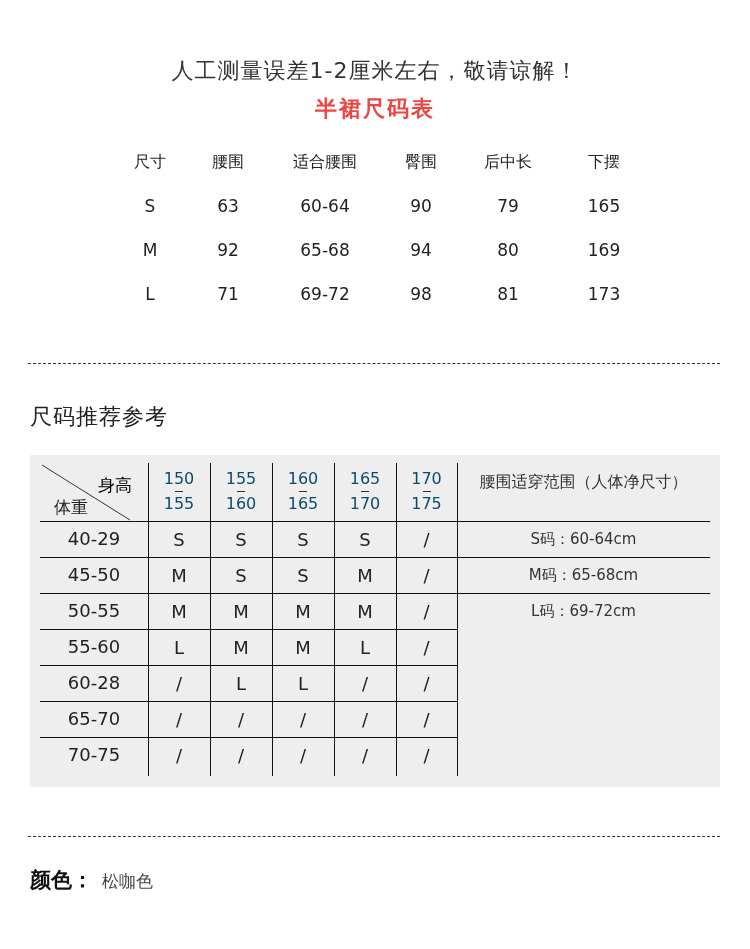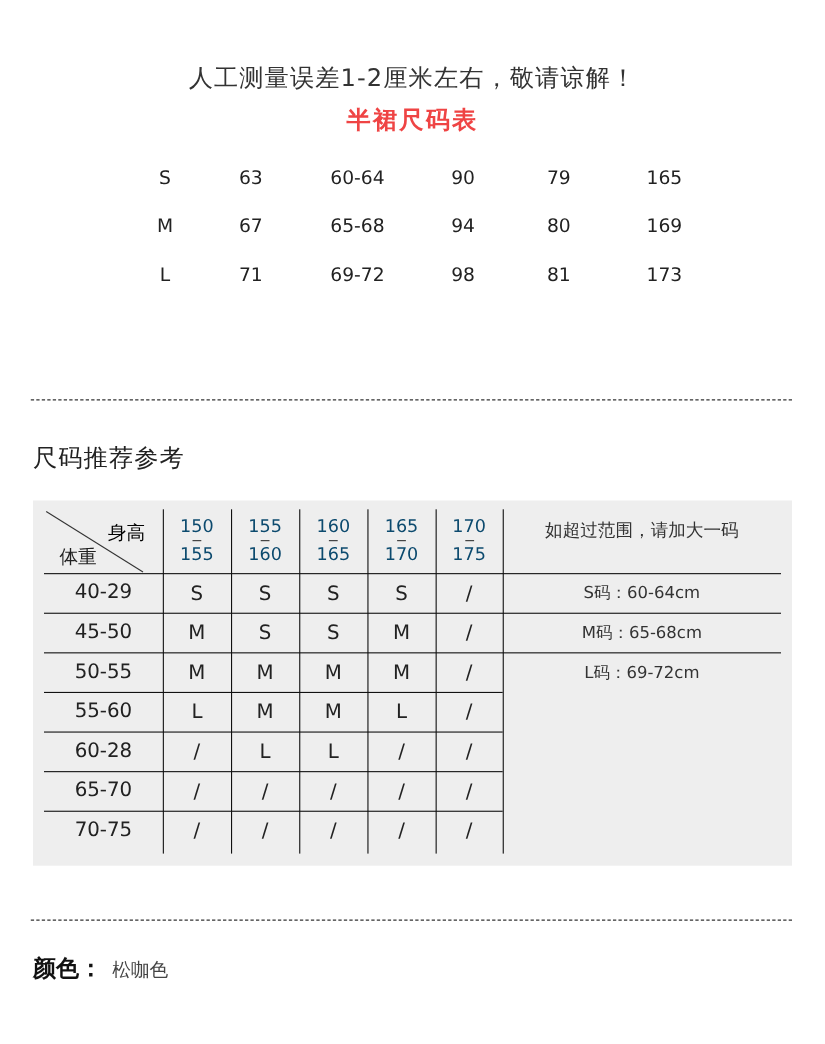--- a/index.html
+++ b/index.html
@@ -27,31 +27,39 @@
   .color-label { top:866px; left:30px; font-size:21px; font-weight:bold; color:#111; }
   .color-value { top:870px; left:102px; font-size:17px; color:#444; }
 </style>
 </head>
 <body>
 
 <div class="abs note">人工测量误差1-2厘米左右，敬请谅解！</div>
 <div class="abs title">半裙尺码表</div>
 
 <div class="abs size-table">
+  <div class="st-row head">
+    <span class="c0">尺寸</span>
+    <span class="c1">腰围</span>
+    <span class="c2">适合腰围</span>
+    <span class="c3">臀围</span>
+    <span class="c4">后中长</span>
+    <span class="c5">下摆</span>
+  </div>
   <div class="st-row">
     <span class="c0">S</span>
     <span class="c1">63</span>
     <span class="c2">60-64</span>
     <span class="c3">90</span>
     <span class="c4">79</span>
     <span class="c5">165</span>
   </div>
   <div class="st-row">
     <span class="c0">M</span>
-    <span class="c1">67</span>
+    <span class="c1">92</span>
     <span class="c2">65-68</span>
     <span class="c3">94</span>
     <span class="c4">80</span>
     <span class="c5">169</span>
   </div>
   <div class="st-row">
     <span class="c0">L</span>
     <span class="c1">71</span>
     <span class="c2">69-72</span>
     <span class="c3">98</span>
@@ -89,21 +97,21 @@
   <div class="hline" style="left:0;top:238px;width:417px;"></div>
   <div class="hline" style="left:0;top:274px;width:417px;"></div>
 
   <div class="hcell" style="left:108px;top:4px;width:62px;"><span>150</span><i class="bar"></i><span>155</span></div>
   <div class="hcell" style="left:170px;top:4px;width:62px;"><span>155</span><i class="bar"></i><span>160</span></div>
   <div class="hcell" style="left:232px;top:4px;width:62px;"><span>160</span><i class="bar"></i><span>165</span></div>
   <div class="hcell" style="left:294px;top:4px;width:62px;"><span>165</span><i class="bar"></i><span>170</span></div>
   <div class="hcell" style="left:356px;top:4px;width:61px;"><span>170</span><i class="bar"></i><span>175</span></div>
 
   <div class="note-cell" style="left:417px;top:8px;width:253px;font-size:16px;line-height:22px;">
-    <div>如超过范围，请加大一码</div>
+    <div>腰围适穿范围（人体净尺寸）</div>
   </div>
   <div class="note-cell" style="left:417px;top:58px;width:253px;height:36px;line-height:36px;">S码：60-64cm</div>
   <div class="note-cell" style="left:417px;top:94px;width:253px;height:36px;line-height:36px;">M码：65-68cm</div>
   <div class="note-cell" style="left:417px;top:130px;width:253px;height:36px;line-height:36px;">L码：69-72cm</div>
 
   <div class="wcell" style="left:0;top:58px;width:108px;line-height:36px;">40-29</div>
   <div class="cell" style="left:108px;top:58px;width:62px;height:36px;">S</div>
   <div class="cell" style="left:170px;top:58px;width:62px;height:36px;">S</div>
   <div class="cell" style="left:232px;top:58px;width:62px;height:36px;">S</div>
   <div class="cell" style="left:294px;top:58px;width:62px;height:36px;">S</div>

